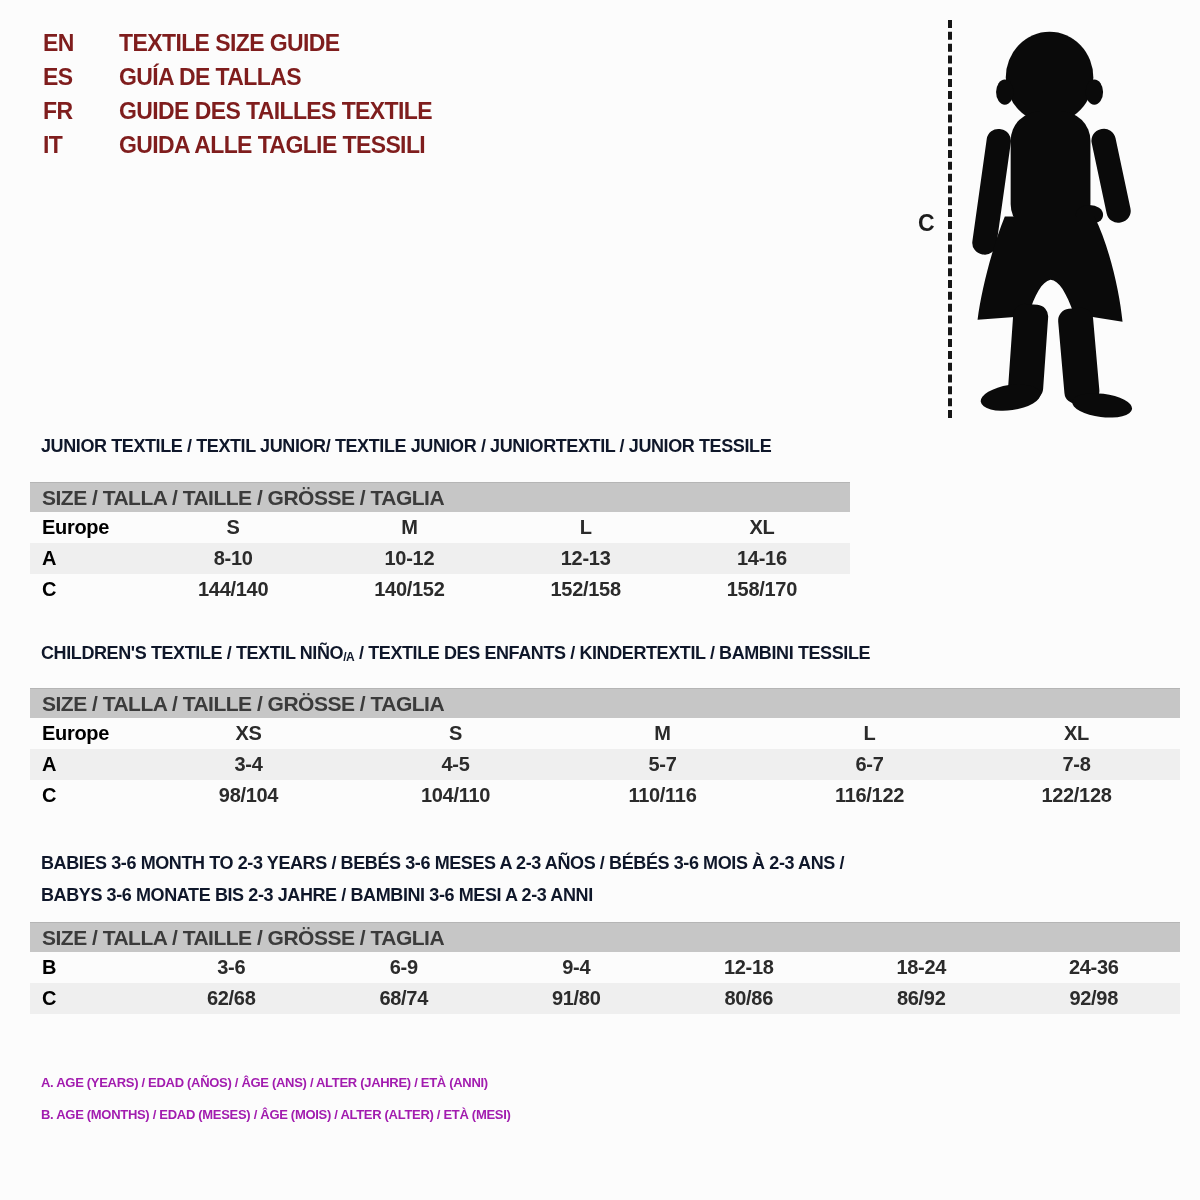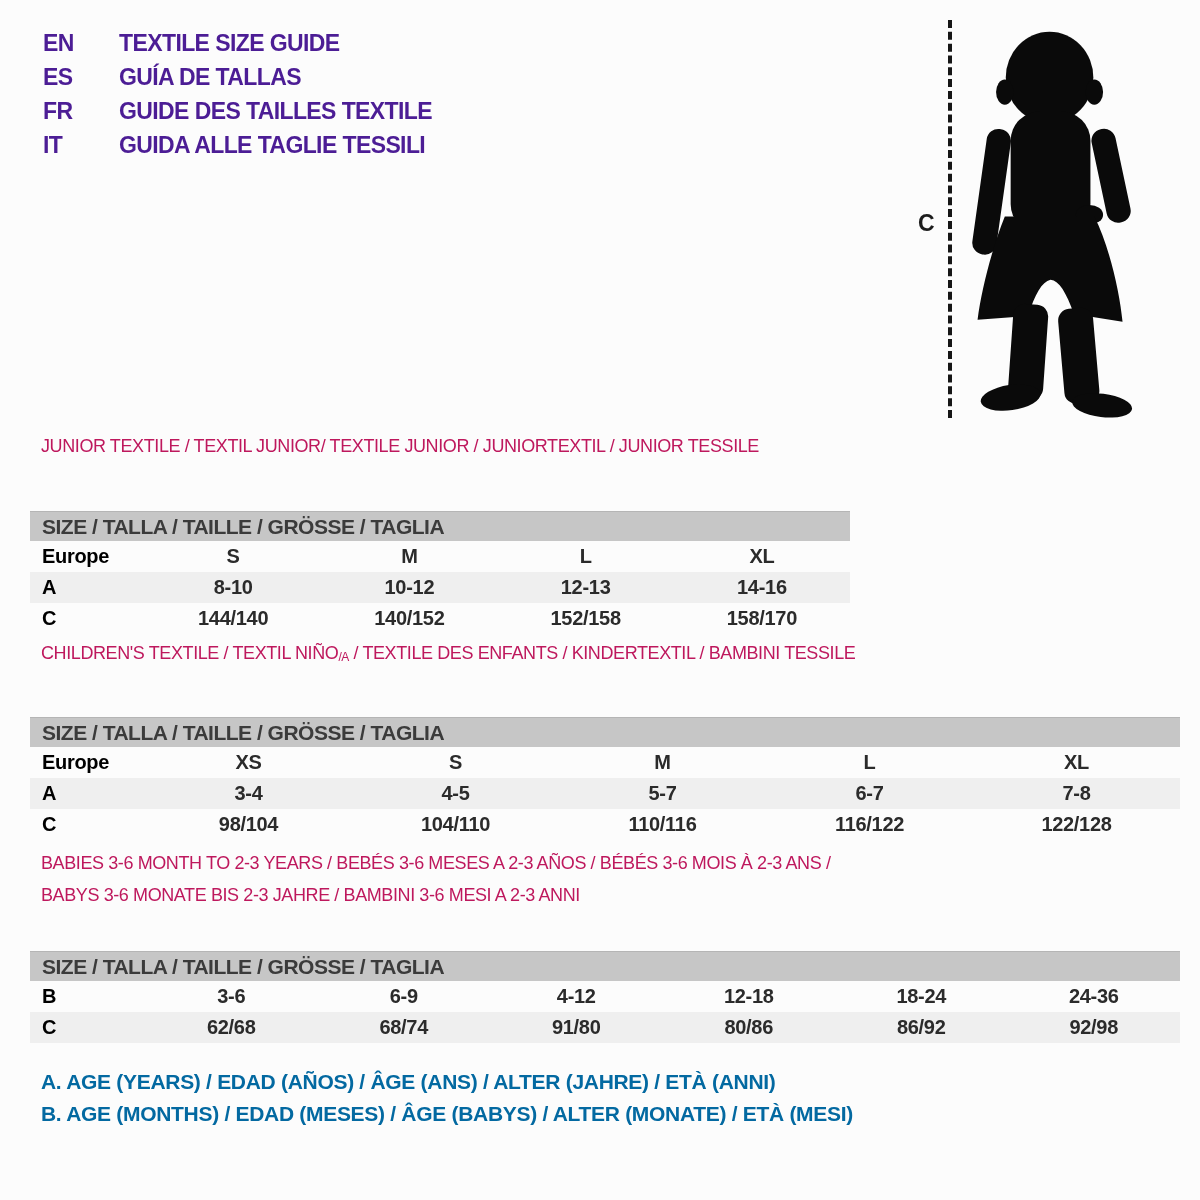--- a/index.html
+++ b/index.html
@@ -10,68 +10,67 @@
     color:#262626;
     position:relative;
     overflow:hidden;
   }
   .canvas { position:absolute; inset:0; width:1200px; height:1200px; }
 
   
   .lang-list { position:absolute; left:43px; top:26px; }
   .lang-row { height:34px; display:flex; align-items:center; }
   .lang-code, .lang-label {
-    font-size:23px; font-weight:bold; letter-spacing:-0.6px; color:#4c1d95;
+    font-size:23px; font-weight:bold; letter-spacing:-0.6px; color:#7f1d1d;
     white-space:nowrap;
   }
   .lang-code { width:76px; }
 
   
   .figure { position:absolute; left:900px; top:12px; width:255px; height:412px; }
   .dash-line { position:absolute; left:48px; top:8px; height:398px; width:0; border-left:4px dashed #161616; }
   .c-label { position:absolute; left:18px; top:198px; font-size:23px; font-weight:bold; color:#1d1d1d; }
   .baby-svg { position:absolute; left:62px; top:10px; width:180px; height:398px; }
 
   
   .section-title {
     position:absolute; left:41px;
-    font-size:18px; font-weight:normal; letter-spacing:-0.4px; color:#be185d;
+    font-size:18px; font-weight:bold; letter-spacing:-0.4px; color:#0f172a;
     white-space:nowrap;
   }
   .st1 { top:436px; }
   .st2 { top:643px; }
   .st3 { top:847px; line-height:32px; }
   .title-sub { font-size:12px; vertical-align:-2px; }
 
   
   .size-table { position:absolute; left:30px; }
   .t1 { top:482px; width:820px; }
   .t2 { top:688px; width:1150px; }
   .t3 { top:922px; width:1150px; }
   .size-bar {
     height:30px; background:#c6c6c6; color:#3b3b3b;
     display:flex; align-items:center; padding-left:12px; box-sizing:border-box;
     font-size:21px; font-weight:bold; letter-spacing:-0.5px;
     border-top:1px solid #b5b5b5;
-    margin-top:29px;
   }
   .trow { display:grid; height:31px; align-items:center; font-weight:bold; letter-spacing:-0.3px; }
   .t1 .trow { grid-template-columns:115px repeat(4,1fr); }
   .t2 .trow { grid-template-columns:115px repeat(5,1fr); }
   .t3 .trow { grid-template-columns:115px repeat(6,1fr); }
   .trow .rlabel { padding-left:12px; text-align:left; font-size:20px; color:#000000; }
   .trow .cell { text-align:center; font-size:20px; color:#2b2b2b; }
   .header-row .cell { font-size:20px; }
   .shaded { background:#efefef; }
 
   
   .legend { position:absolute; left:41px; top:1066px; }
   .legend-row {
     height:32px; display:flex; align-items:center;
-    font-size:21px; font-weight:bold; letter-spacing:-0.3px; color:#0369a1;
+    font-size:13px; font-weight:bold; letter-spacing:-0.3px; color:#a21caf;
     white-space:nowrap;
   }
 </style>
 </head>
 <body>
 
 <div class="canvas">
 
   <div class="lang-list">
     <div class="lang-row">
@@ -173,34 +172,34 @@
   <div class="section-title st3">
     <div>BABIES 3-6 MONTH TO 2-3 YEARS / BEBÉS 3-6 MESES A 2-3 AÑOS / BÉBÉS 3-6 MOIS À 2-3 ANS /</div>
     <div>BABYS 3-6 MONATE BIS 2-3 JAHRE / BAMBINI 3-6 MESI A 2-3 ANNI</div>
   </div>
   <div class="size-table t3">
     <div class="size-bar">SIZE / TALLA / TAILLE / GRÖSSE / TAGLIA</div>
     <div class="trow">
       <span class="rlabel">B</span>
       <span class="cell">3-6</span>
       <span class="cell">6-9</span>
-      <span class="cell">4-12</span>
+      <span class="cell">9-4</span>
       <span class="cell">12-18</span>
       <span class="cell">18-24</span>
       <span class="cell">24-36</span>
     </div>
     <div class="trow shaded">
       <span class="rlabel">C</span>
       <span class="cell">62/68</span>
       <span class="cell">68/74</span>
       <span class="cell">91/80</span>
       <span class="cell">80/86</span>
       <span class="cell">86/92</span>
       <span class="cell">92/98</span>
     </div>
   </div>
 
   <div class="legend">
     <div class="legend-row">A. AGE (YEARS) / EDAD (AÑOS) / ÂGE (ANS) / ALTER (JAHRE) / ETÀ (ANNI)</div>
-    <div class="legend-row">B. AGE (MONTHS) / EDAD (MESES) / ÂGE (BABYS) / ALTER (MONATE) / ETÀ (MESI)</div>
+    <div class="legend-row">B. AGE (MONTHS) / EDAD (MESES) / ÂGE (MOIS) / ALTER (ALTER) / ETÀ (MESI)</div>
   </div>
 
 </div>
 
 </body></html>

